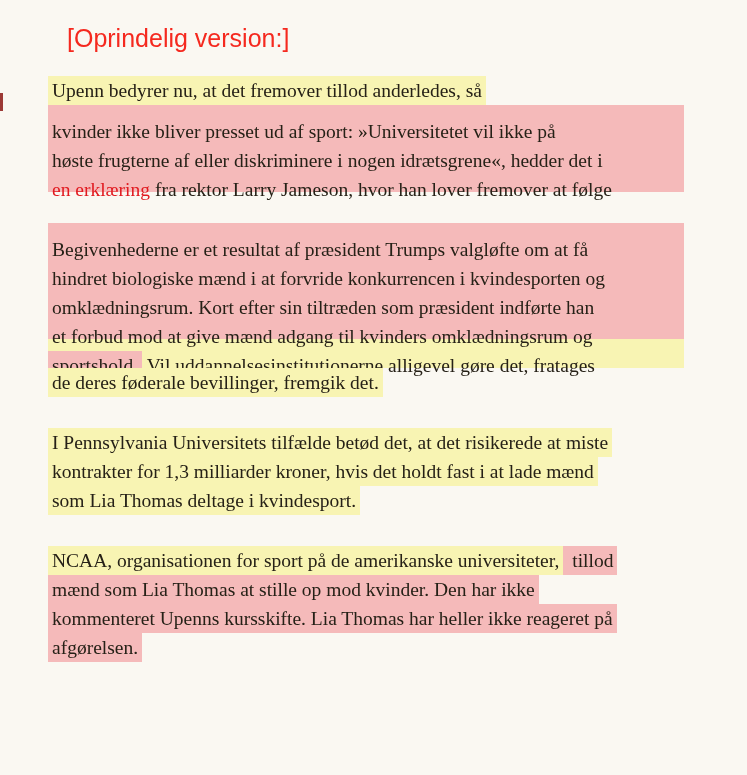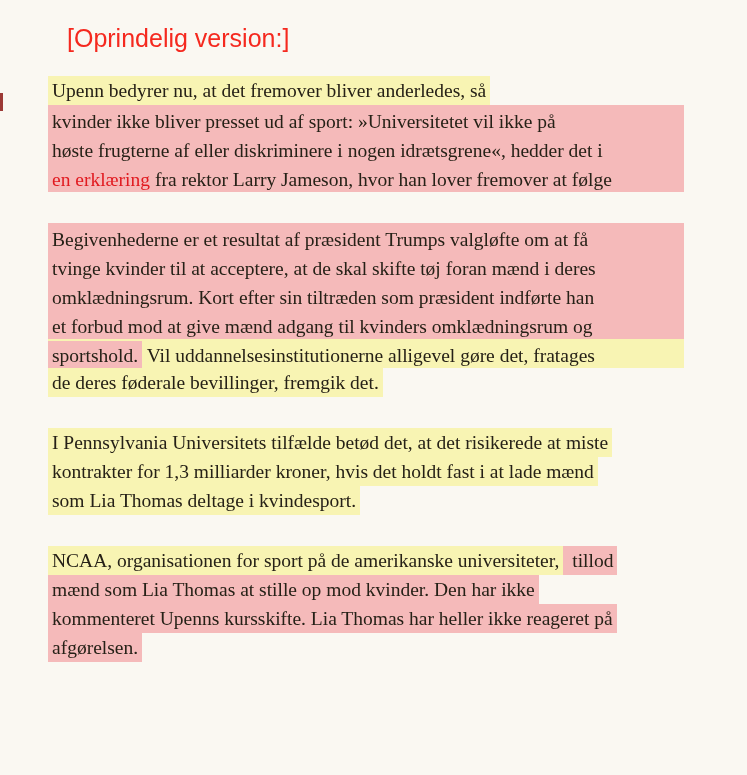--- a/index.html
+++ b/index.html
@@ -48,21 +48,21 @@
   }
   .para { margin-bottom: 31px; }
   .para:last-child { margin-bottom: 12px; }
   .line {
     height: 29px;
     line-height: 29px;
     white-space: nowrap;
     box-sizing: border-box;
   }
   .line.filled {
-    padding: 2px 4px;
+    padding: 12px 4px;
     min-width: 100%;
     width: max-content;
   }
   .line.fill-pink   { background: var(--pink); }
   .line.fill-yellow { background: var(--yellow); }
   .line:not(.filled) .seg.hl-yellow,
   .line:not(.filled) .seg.hl-pink { padding: 4px; }
   .seg.hl-yellow { background: var(--yellow); }
   .seg.hl-pink   { background: var(--pink); }
   .line.filled .seg.hl-pink,
@@ -72,28 +72,28 @@
   .seg.link { color: var(--link); cursor: pointer; }
 </style>
 </head>
 <body>
 
 <div class="page">
   <div class="edge-mark"></div>
   <h1 class="header">[Oprindelig version:]</h1>
   <div class="content" id="content">
       <div class="para">
-        <div class="line"><span class="seg hl-yellow">Upenn bedyrer nu, at det fremover bliver anderledes, så</span></div>
+        <div class="line"><span class="seg hl-yellow">Upenn bedyrer nu, at det fremover tillod anderledes, så</span></div>
         <div class="line filled fill-pink"><span class="seg">kvinder ikke bliver presset ud af sport: »Universitetet vil ikke på</span></div>
         <div class="line filled fill-pink"><span class="seg">høste frugterne af eller diskriminere i nogen idrætsgrene«, hedder det i</span></div>
         <div class="line filled fill-pink"><span class="seg link">en erklæring</span><span class="seg"> fra rektor Larry Jameson, hvor han lover fremover at følge</span></div>
       </div>
       <div class="para">
         <div class="line filled fill-pink"><span class="seg">Begivenhederne er et resultat af præsident Trumps valgløfte om at få</span></div>
-        <div class="line filled fill-pink"><span class="seg">tvinge kvinder til at acceptere, at de skal skifte tøj foran mænd i deres</span></div>
+        <div class="line filled fill-pink"><span class="seg">hindret biologiske mænd i at forvride konkurrencen i kvindesporten og</span></div>
         <div class="line filled fill-pink"><span class="seg">omklædningsrum. Kort efter sin tiltræden som præsident indførte han</span></div>
         <div class="line filled fill-pink"><span class="seg">et forbud mod at give mænd adgang til kvinders omklædningsrum og</span></div>
         <div class="line filled fill-yellow"><span class="seg hl-pink">sportshold.</span><span class="seg"> Vil uddannelsesinstitutionerne alligevel gøre det, fratages</span></div>
         <div class="line"><span class="seg hl-yellow">de deres føderale bevillinger, fremgik det.</span></div>
       </div>
       <div class="para">
         <div class="line"><span class="seg hl-yellow">I Pennsylvania Universitets tilfælde betød det, at det risikerede at miste</span></div>
         <div class="line"><span class="seg hl-yellow">kontrakter for 1,3 milliarder kroner, hvis det holdt fast i at lade mænd</span></div>
         <div class="line"><span class="seg hl-yellow">som Lia Thomas deltage i kvindesport.</span></div>
       </div>

